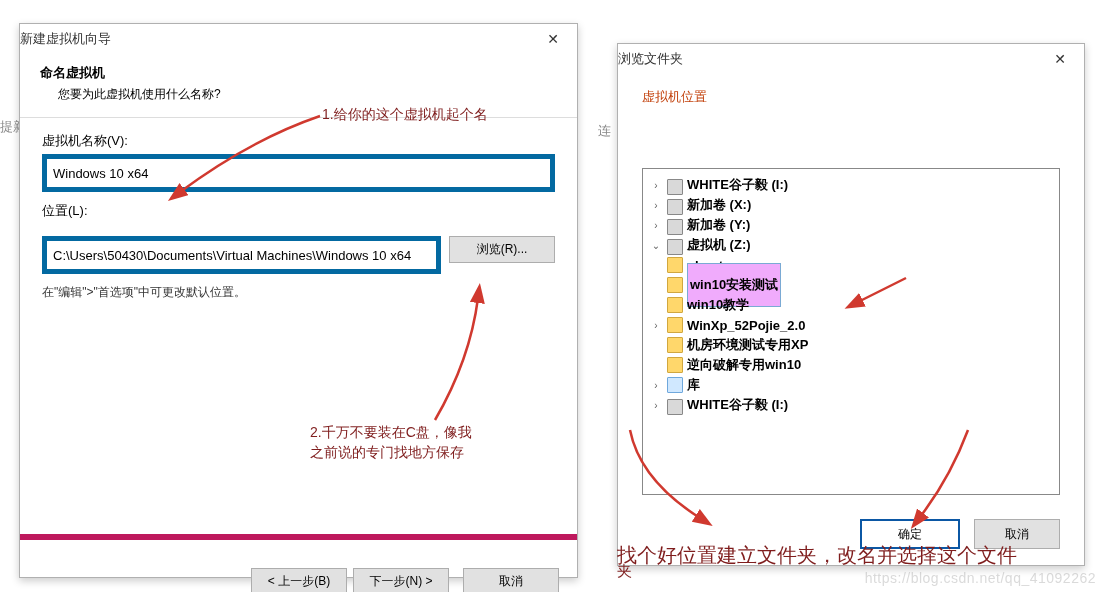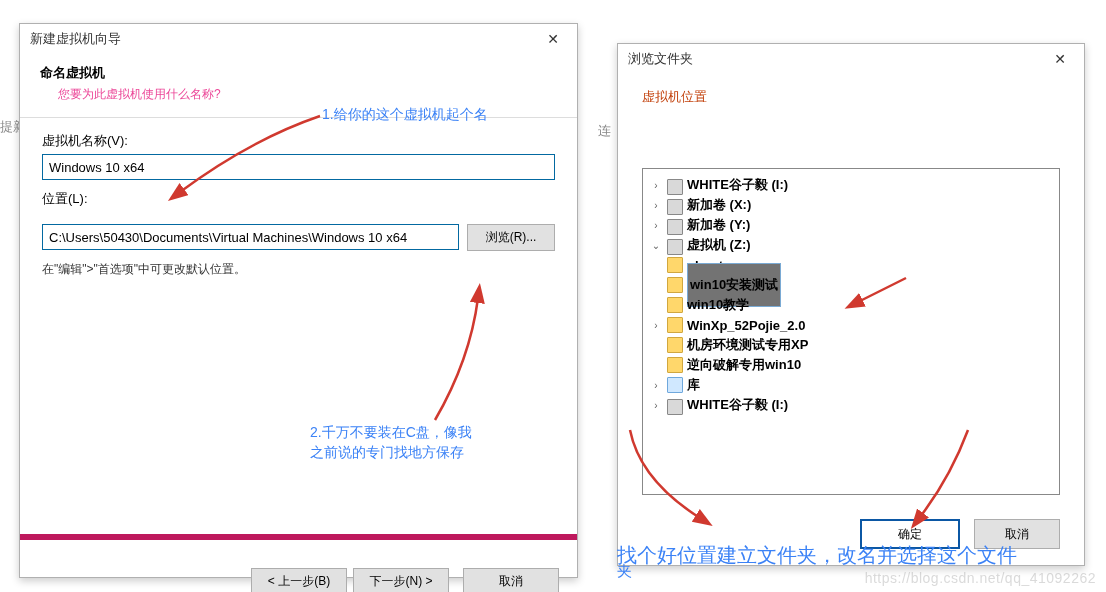--- a/index.html
+++ b/index.html
@@ -16,21 +16,21 @@
     position: absolute;
     background: #fff;
     border: 1px solid #b0b0b0;
     box-shadow: 0 3px 8px rgba(0,0,0,0.2);
   }
   .titlebar {
     display: flex;
     justify-content: space-between;
     align-items: center;
     height: 30px;
-    padding: 0 2px 0 10px;
+    padding: 0 2px 0 0;
     color: #333;
     font-size: 13px;
     text-align: center;
   }
   .close-btn {
     width: 44px;
     height: 28px;
     display: flex;
     align-items: center;
     justify-content: center;
@@ -42,33 +42,33 @@
     left: 19px;
     top: 23px;
     width: 559px;
     height: 555px;
   }
   .wiz-head {
     padding: 10px 16px 14px 20px;
     border-bottom: 1px solid #ddd;
   }
   .wiz-head .t1 { font-weight: bold; font-size: 13px; margin-bottom: 4px; }
-  .wiz-head .t2 { font-size: 12px; color:#ec4899; padding-left:18px; }
+  .wiz-head .t2 { font-size: 12px; color:#000000; padding-left:18px; }
   .wiz-body {
     padding: 14px 22px 0 22px;
     height: 416px;
     position: relative;
   }
   .lbl { font-size: 13px; margin-bottom: 4px; display:block; }
   .txt {
     width: 100%;
-    height: 26px;
+    height: 38px;
     padding: 3px 6px;
     font-size: 13px;
-    border:1px solid #0369a1;
+    border:5px solid #0369a1;
   }
   .row-loc { display:flex; gap:8px; margin-top:16px; }
   .row-loc .txt { flex:1; }
   .btn {
     background:#e1e1e1;
     border:1px solid #adadad;
     padding:4px 10px;
     font-size:12px;
     font-family:inherit;
   }
@@ -102,35 +102,35 @@
     overflow:auto;
     padding:6px 2px;
   }
   .tree .row { display:flex; align-items:center; gap:4px; height:20px; padding-left:4px;}
   .tree .tw { width:14px; display:inline-block; text-align:center; color:#666; font-size:10px;}
   .tree .ic { width:16px; height:16px; display:inline-block; }
   .ic-drive { background:#d9d9d9; border:1px solid #888; border-radius:1px; height:10px; margin-top:3px;}
   .ic-folder { background:#ffd76b; border:1px solid #d1a73e; border-radius:1px;}
   .ic-lib { background:#d0e8ff; border:1px solid #6fa8dc; border-radius:1px;}
   .tree .sel .name{
-    background:#737373;
+    background:#f0abfc;
     border:1px solid #7aaad4;
     padding:12px 2px;
   }
   .tree .name { font-size:13px;font-weight:bold; }
   .lvl1 { padding-left:10px;}
   .lvl3 { padding-left:58px;}
   .browse-foot {
     position:absolute;
     left:24px; right:24px; bottom:16px;
     display:flex; gap:14px;
   }
   .browse-foot .btn { height:30px; }
   .btn-blue { border:2px solid #0b57a4; background:#fff; }
-  .annot { position:absolute; color:#3b82f6; font-size:14px; pointer-events:none; }
+  .annot { position:absolute; color:#7f1d1d; font-size:14px; pointer-events:none; }
   svg.arrow { position:absolute; pointer-events:none; overflow:visible;}
   .bgtext { position:absolute; color:#888; font-size:13px; }
   .watermark { position:absolute; right:10px; bottom:6px; color:rgba(150,150,150,.35); font-size:14px; letter-spacing:0.5px;}
 </style>
 </head>
 <body>
 
 <div class="bgtext" style="left:0; top:118px; writing-mode:horizontal-tb;">提新</div>
 <div class="bgtext" style="left:598px; top:122px;">连</div>
 
@@ -143,21 +143,21 @@
     <div class="t1">命名虚拟机</div>
     <div class="t2">您要为此虚拟机使用什么名称?</div>
   </div>
   <div class="wiz-body">
     <label class="lbl">虚拟机名称(V):</label>
     <input class="txt" value="Windows 10 x64" style="">
     <div style="height:10px"></div>
     <label class="lbl">位置(L):</label>
     <div class="row-loc">
       <input class="txt" value="C:\Users\50430\Documents\Virtual Machines\Windows 10 x64" style="">
-      <button class="btn" style="width:88px;height:27px;">浏览(R)...</button>
+      <button class="btn" style="width:106px;height:27px;">浏览(R)...</button>
     </div>
     <div class="hint">在"编辑"&gt;"首选项"中可更改默认位置。</div>
   </div>
   <div class="wiz-foot">
     <button class="btn">&lt; 上一步(B)</button>
     <button class="btn">下一步(N) &gt;</button>
     <button class="btn" style="margin-left:8px">取消</button>
   </div>
 </div>
 

